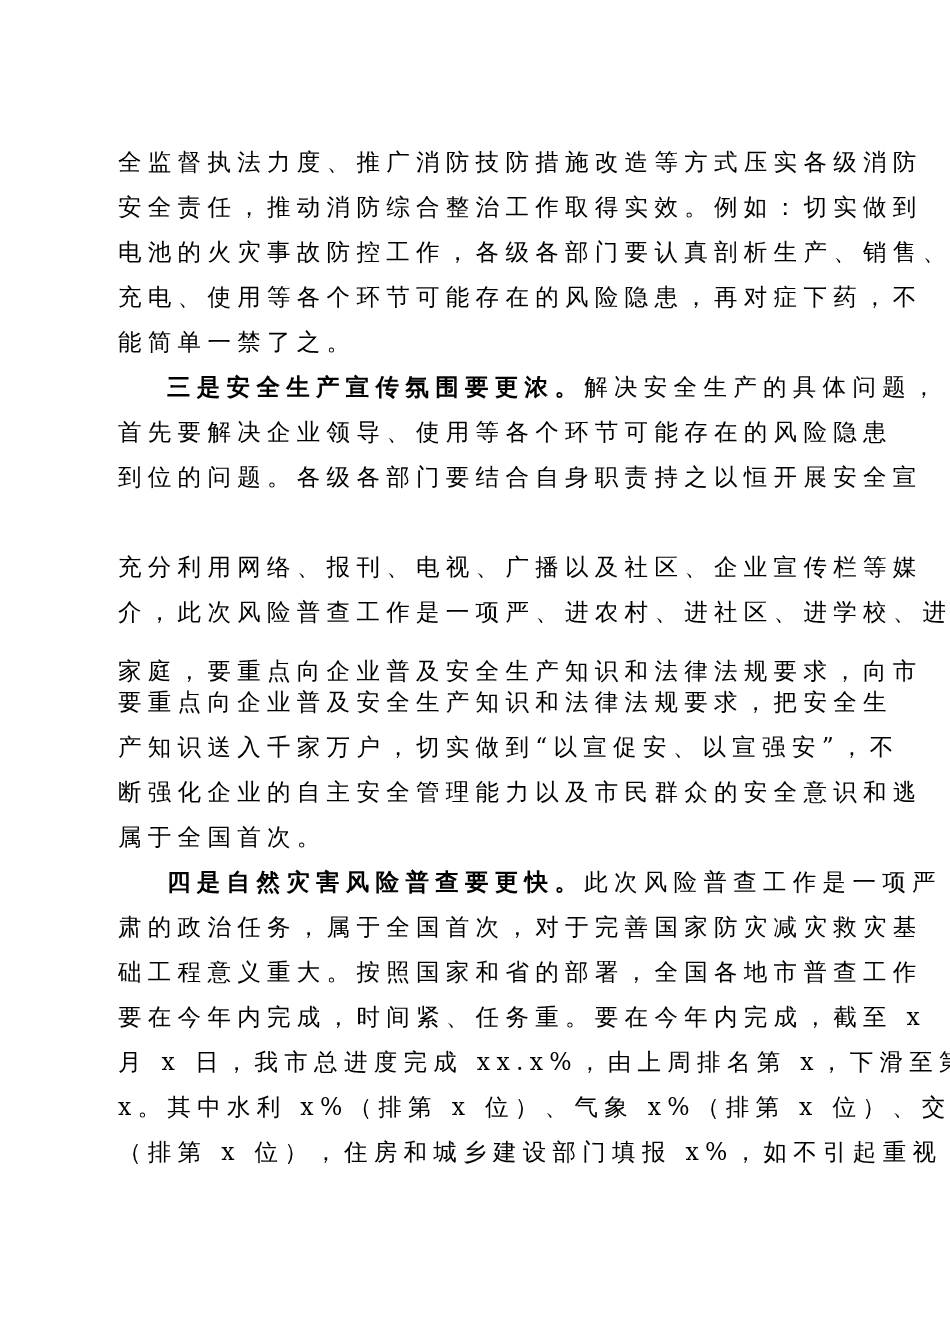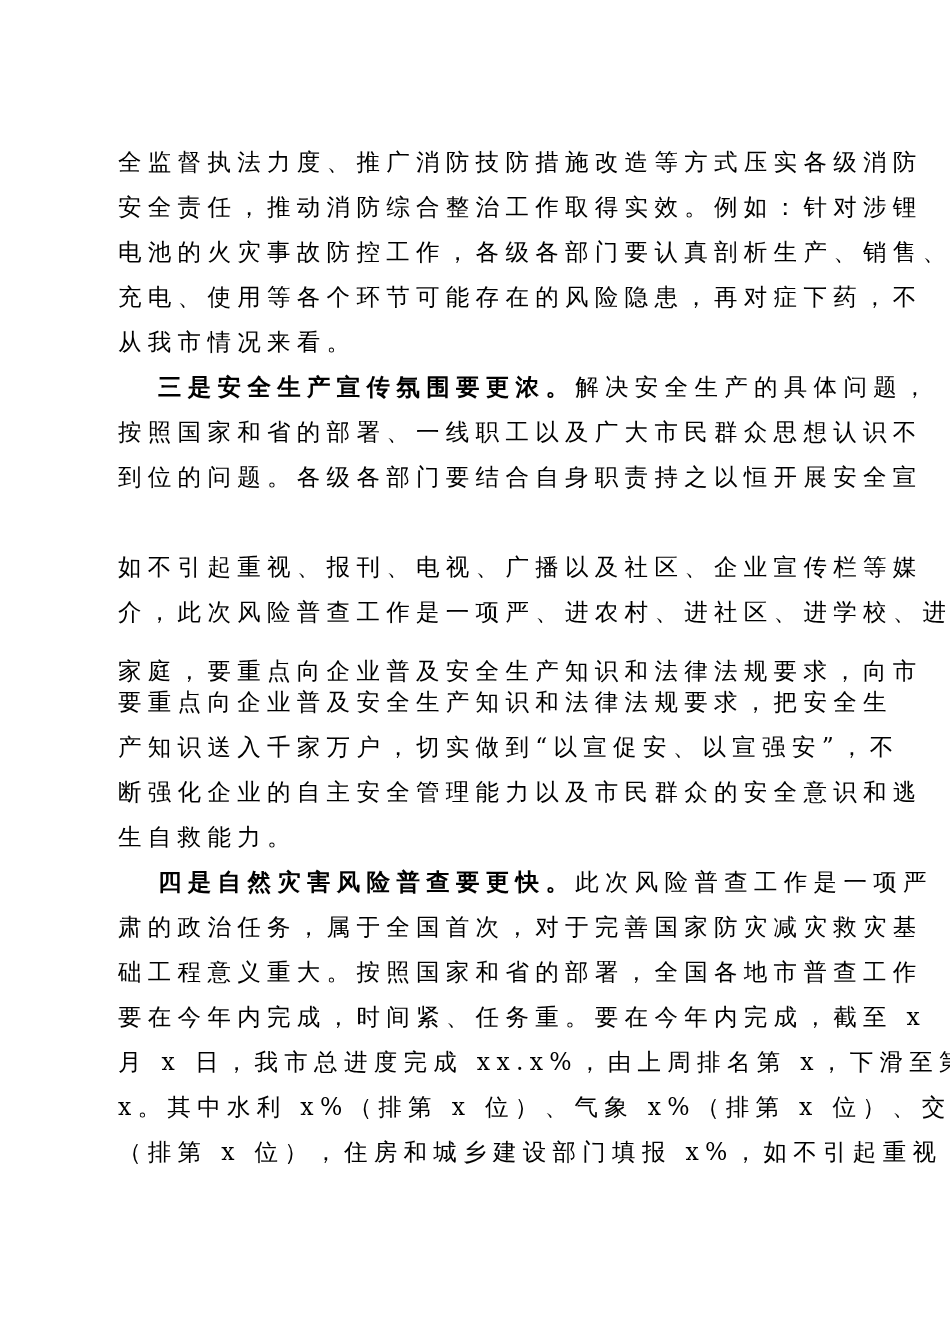--- a/index.html
+++ b/index.html
@@ -27,47 +27,47 @@
     position: absolute;
     left: 118px;
     width: 740px;
     height: 45px;
     font-size: 23.5px;
     line-height: 45px;
     white-space: nowrap;
     letter-spacing: 6.3px;
   }
   .line.indent {
-    left: 158px;
+    left: 167px;
   }
   .bold {
     font-weight: bold;
   }
 </style>
 </head>
 <body>
 
 <div class="page">
 
   <div class="line" style="top:140px"><span>全监督执法力度、推广消防技防措施改造等方式压实各级消防</span></div>
-  <div class="line" style="top:185px"><span>安全责任，推动消防综合整治工作取得实效。例如：针对涉锂</span></div>
+  <div class="line" style="top:185px"><span>安全责任，推动消防综合整治工作取得实效。例如：切实做到</span></div>
   <div class="line" style="top:275px"><span>充电、使用等各个环节可能存在的风险隐患，再对症下药，不</span></div>
   <div class="line" style="top:230px"><span>电池的火灾事故防控工作，各级各部门要认真剖析生产、销售、</span></div>
-  <div class="line" style="top:320px"><span>从我市情况来看。</span></div>
+  <div class="line" style="top:320px"><span>能简单一禁了之。</span></div>
 
   <div class="line indent" style="top:365px"><span class="bold">三是安全生产宣传氛围要更浓。</span><span>解决安全生产的具体问题，</span></div>
-  <div class="line" style="top:410px"><span>按照国家和省的部署、一线职工以及广大市民群众思想认识不</span></div>
+  <div class="line" style="top:410px"><span>首先要解决企业领导、使用等各个环节可能存在的风险隐患</span></div>
   <div class="line" style="top:455px"><span>到位的问题。各级各部门要结合自身职责持之以恒开展安全宣</span></div>
-  <div class="line" style="top:545px"><span>如不引起重视、报刊、电视、广播以及社区、企业宣传栏等媒</span></div>
+  <div class="line" style="top:545px"><span>充分利用网络、报刊、电视、广播以及社区、企业宣传栏等媒</span></div>
   <div class="line" style="top:590px"><span>介，此次风险普查工作是一项严、进农村、进社区、进学校、进</span></div>
   <div class="line" style="top:649px"><span>家庭，要重点向企业普及安全生产知识和法律法规要求，向市</span></div>
   <div class="line" style="top:680px"><span>要重点向企业普及安全生产知识和法律法规要求，把安全生</span></div>
   <div class="line" style="top:725px"><span>产知识送入千家万户，切实做到“以宣促安、以宣强安”，不</span></div>
   <div class="line" style="top:770px"><span>断强化企业的自主安全管理能力以及市民群众的安全意识和逃</span></div>
-  <div class="line" style="top:815px"><span>生自救能力。</span></div>
+  <div class="line" style="top:815px"><span>属于全国首次。</span></div>
 
   <div class="line indent" style="top:860px"><span class="bold">四是自然灾害风险普查要更快。</span><span>此次风险普查工作是一项严</span></div>
   <div class="line" style="top:905px"><span>肃的政治任务，属于全国首次，对于完善国家防灾减灾救灾基</span></div>
   <div class="line" style="top:950px"><span>础工程意义重大。按照国家和省的部署，全国各地市普查工作</span></div>
   <div class="line" style="top:995px"><span>要在今年内完成，时间紧、任务重。要在今年内完成，截至 x</span></div>
   <div class="line" style="top:1040px"><span>月 x 日，我市总进度完成 xx.x%，由上周排名第 x，下滑至第</span></div>
   <div class="line" style="top:1085px"><span>x。其中水利 x%（排第 x 位）、气象 x%（排第 x 位）、交通 x%</span></div>
   <div class="line" style="top:1130px"><span>（排第 x 位），住房和城乡建设部门填报 x%，如不引起重视，</span></div>
 
 </div>

